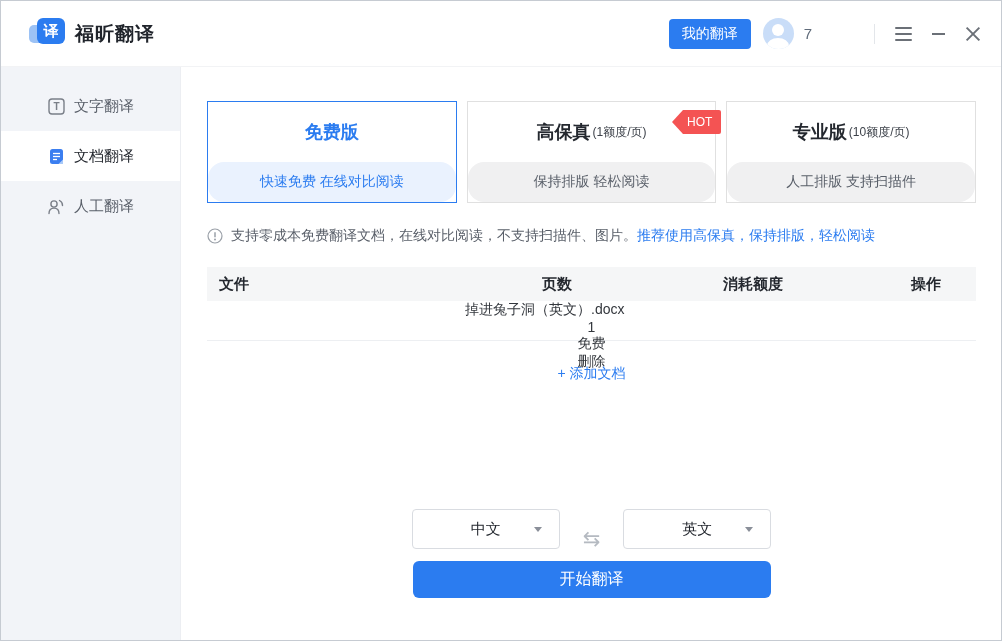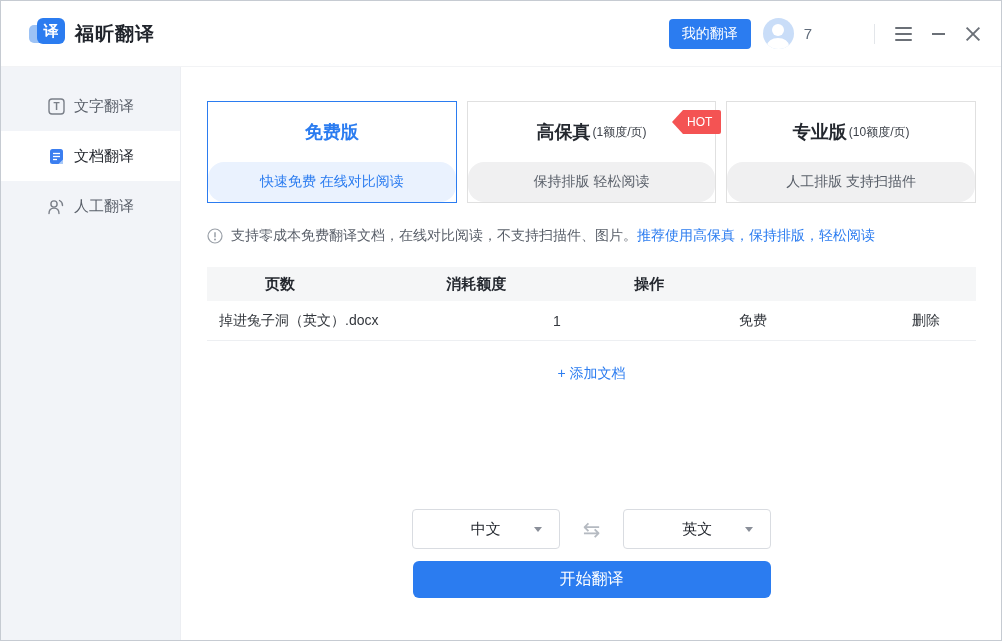--- a/index.html
+++ b/index.html
@@ -49,31 +49,31 @@
   .hot-badge { position:absolute; top:8px; right:-6px; height:24px; padding:0 9px 0 15px; display:flex; align-items:center; background:#f45353; color:#fff; font-size:12px; font-weight:normal; border-radius:0 2px 2px 0; clip-path:polygon(11px 0,100% 0,100% 100%,11px 100%,0 50%); }
 
   
   .notice { margin-top:24px; display:flex; align-items:center; font-size:14px; color:#595f69; }
   .notice .nicon { margin-right:8px; display:inline-flex; }
   .notice .nlink { color:#2b7cf0; cursor:pointer; }
 
   
   .filetable { margin-top:22px; }
   .t-header { display:flex; align-items:center; height:34px; background:#f5f6f7; font-size:15px; font-weight:bold; color:#24282f; }
-  .t-row { display:flex; align-items:center; height:40px; font-size:14px; color:#33373d; border-bottom:1px solid #edeff2; background:#fff; }
+  .t-row { display:flex; align-items:center; height:40px; font-size:14px; color:#33373d; border-bottom:1px solid #edeff2; background:#fff;flex-direction:column; }
   .c1 { width:36%; padding-left:12px; text-align:left; }
   .c2 { width:19%; text-align:center; }
   .c3 { width:32%; text-align:center; }
   .c4 { width:13%; text-align:center; }
   .t-row .c4 { cursor:pointer; }
 
   .add-doc { margin-top:24px; text-align:center; font-size:14px; color:#2b7cf0; cursor:pointer; }
 
   
-  .lang-row { margin-top:126px; display:flex; align-items:center; justify-content:center; }
+  .lang-row { margin-top:126px; display:flex; align-items:flex-end; justify-content:center; }
   .lang-select { width:148px; height:40px; border:1px solid #d9dce1; border-radius:4px; background:#fff; position:relative; display:flex; align-items:center; justify-content:center; font-size:15px; color:#24282f; cursor:pointer; }
   .lang-select .caret { position:absolute; right:17px; top:50%; margin-top:-2px; width:0; height:0; border-left:4.5px solid transparent; border-right:4.5px solid transparent; border-top:5.5px solid #8a8f99; }
   .swap { margin:0 23px; font-size:21px; color:#b5bac1; line-height:1; cursor:pointer; }
   .translate-btn { display:block; margin:12px auto 0; width:358px; height:37px; background:#2b7cf0; color:#fff; font-size:16px; border:none; border-radius:6px; cursor:pointer; font-family:inherit; }
 </style>
 </head>
 <body>
 
 <div class="window">
 
@@ -172,20 +172,21 @@
               <line x1="8" y1="4.3" x2="8" y2="9.2" stroke="#9aa0a8" stroke-width="1.5"></line>
               <circle cx="8" cy="11.6" r="1" fill="#9aa0a8"></circle>
             </svg>
         </span>
         <span>支持零成本免费翻译文档，在线对比阅读，不支持扫描件、图片。</span>
         <span class="nlink">推荐使用高保真，保持排版，轻松阅读</span>
       </div>
 
       <div class="filetable">
         <div class="t-header">
+          <span class="c1">文件</span>
           <span class="c2">页数</span>
           <span class="c3">消耗额度</span>
           <span class="c4">操作</span>
         </div>
         <div class="t-row">
           <span class="c1">掉进兔子洞（英文）.docx</span>
           <span class="c2">1</span>
           <span class="c3">免费</span>
           <span class="c4">删除</span>
         </div>

